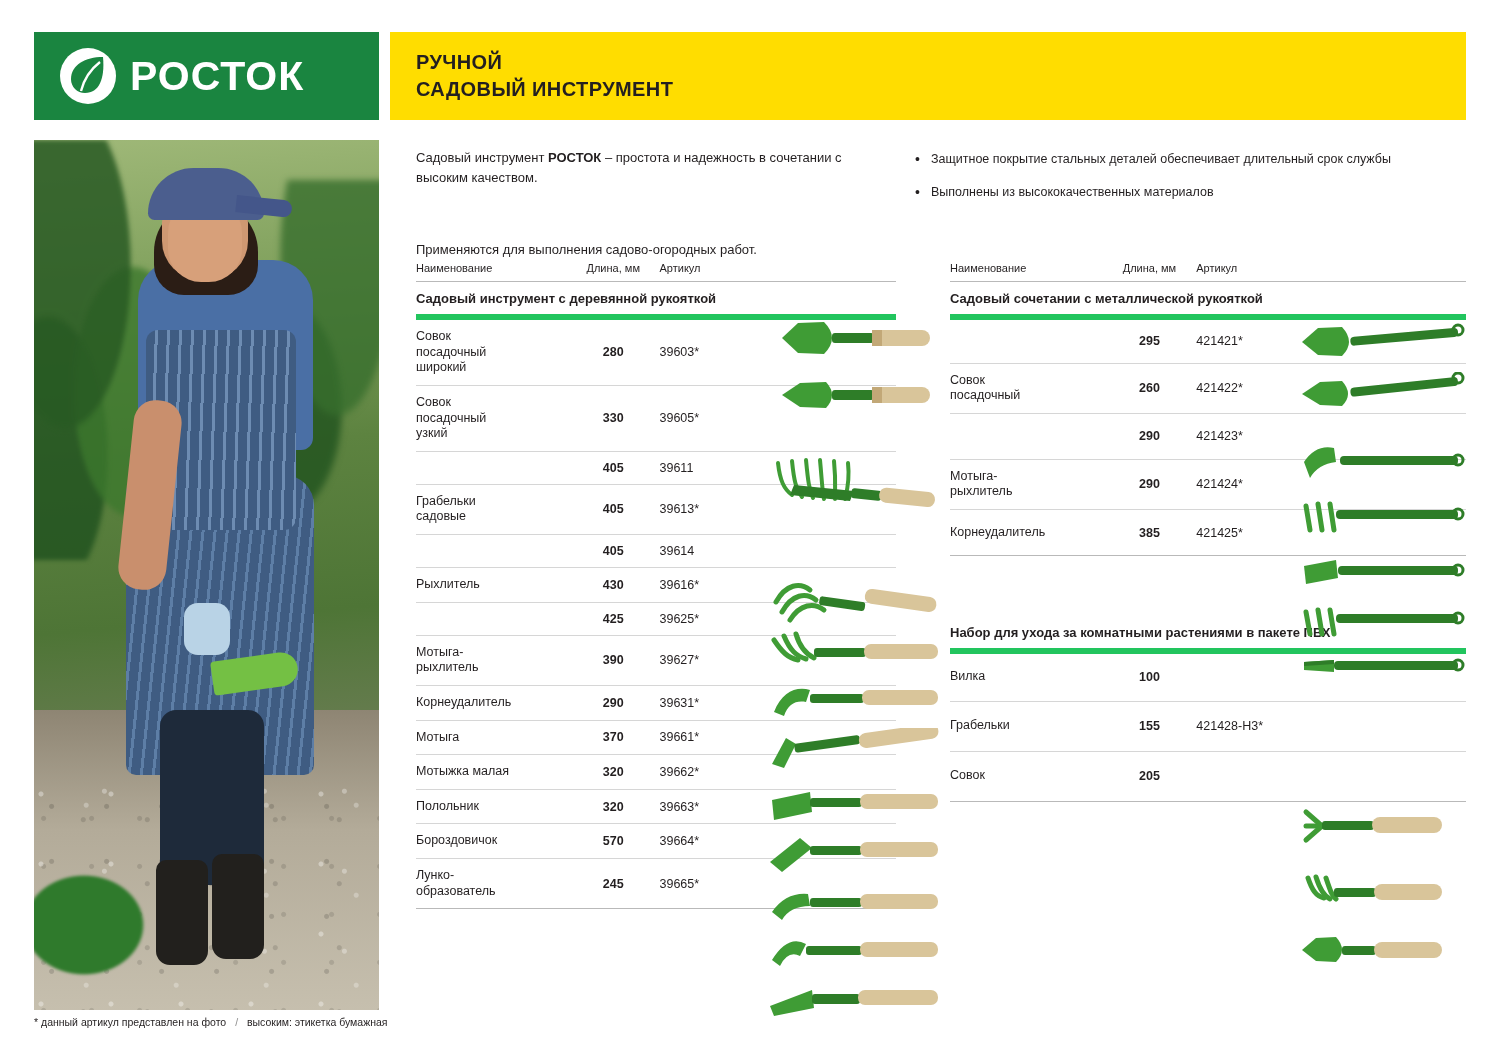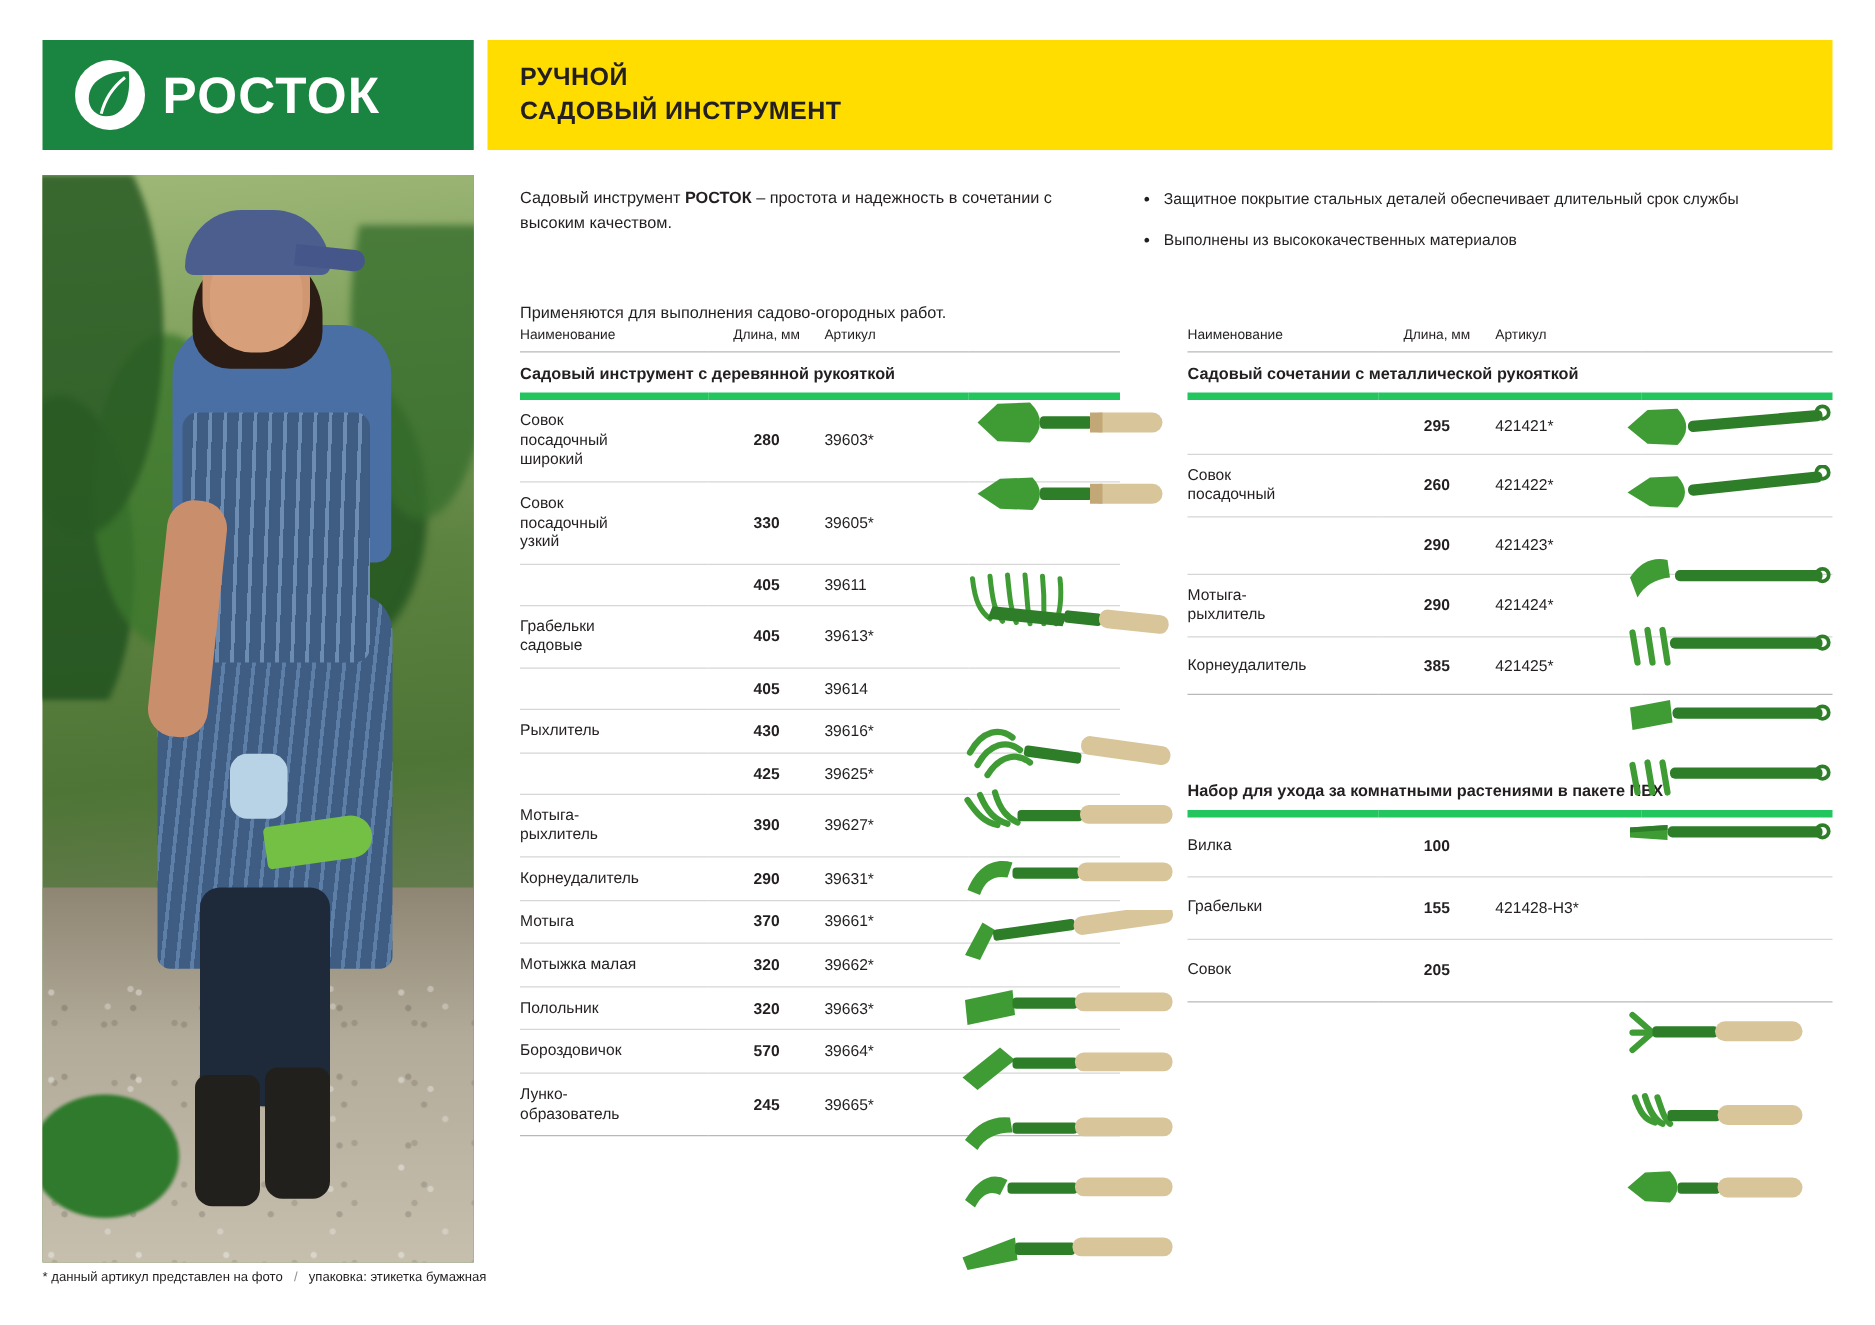--- a/index.html
+++ b/index.html
@@ -195,21 +195,21 @@
     <div class="p-hair"></div>
     <div class="p-head"></div>
     <div class="p-face"></div>
     <div class="p-cap"></div>
     <div class="leafFG"></div>
   </div>
 
   <div class="footnote">
     <span>* данный артикул представлен на фото</span>
     <span class="sep">/</span>
-    <span>упаковка: этикетка бумажная</span>
+    <span>высоким: этикетка бумажная</span>
   </div>
 
   <div class="intro">
     <span>Садовый инструмент </span><b>РОСТОК</b><span> – простота и надежность
 в сочетании с высоким качеством.</span>
   </div>
   <div class="intro2">Применяются для выполнения садово-огородных работ.</div>
 
   <div class="bullets">
     <ul>

